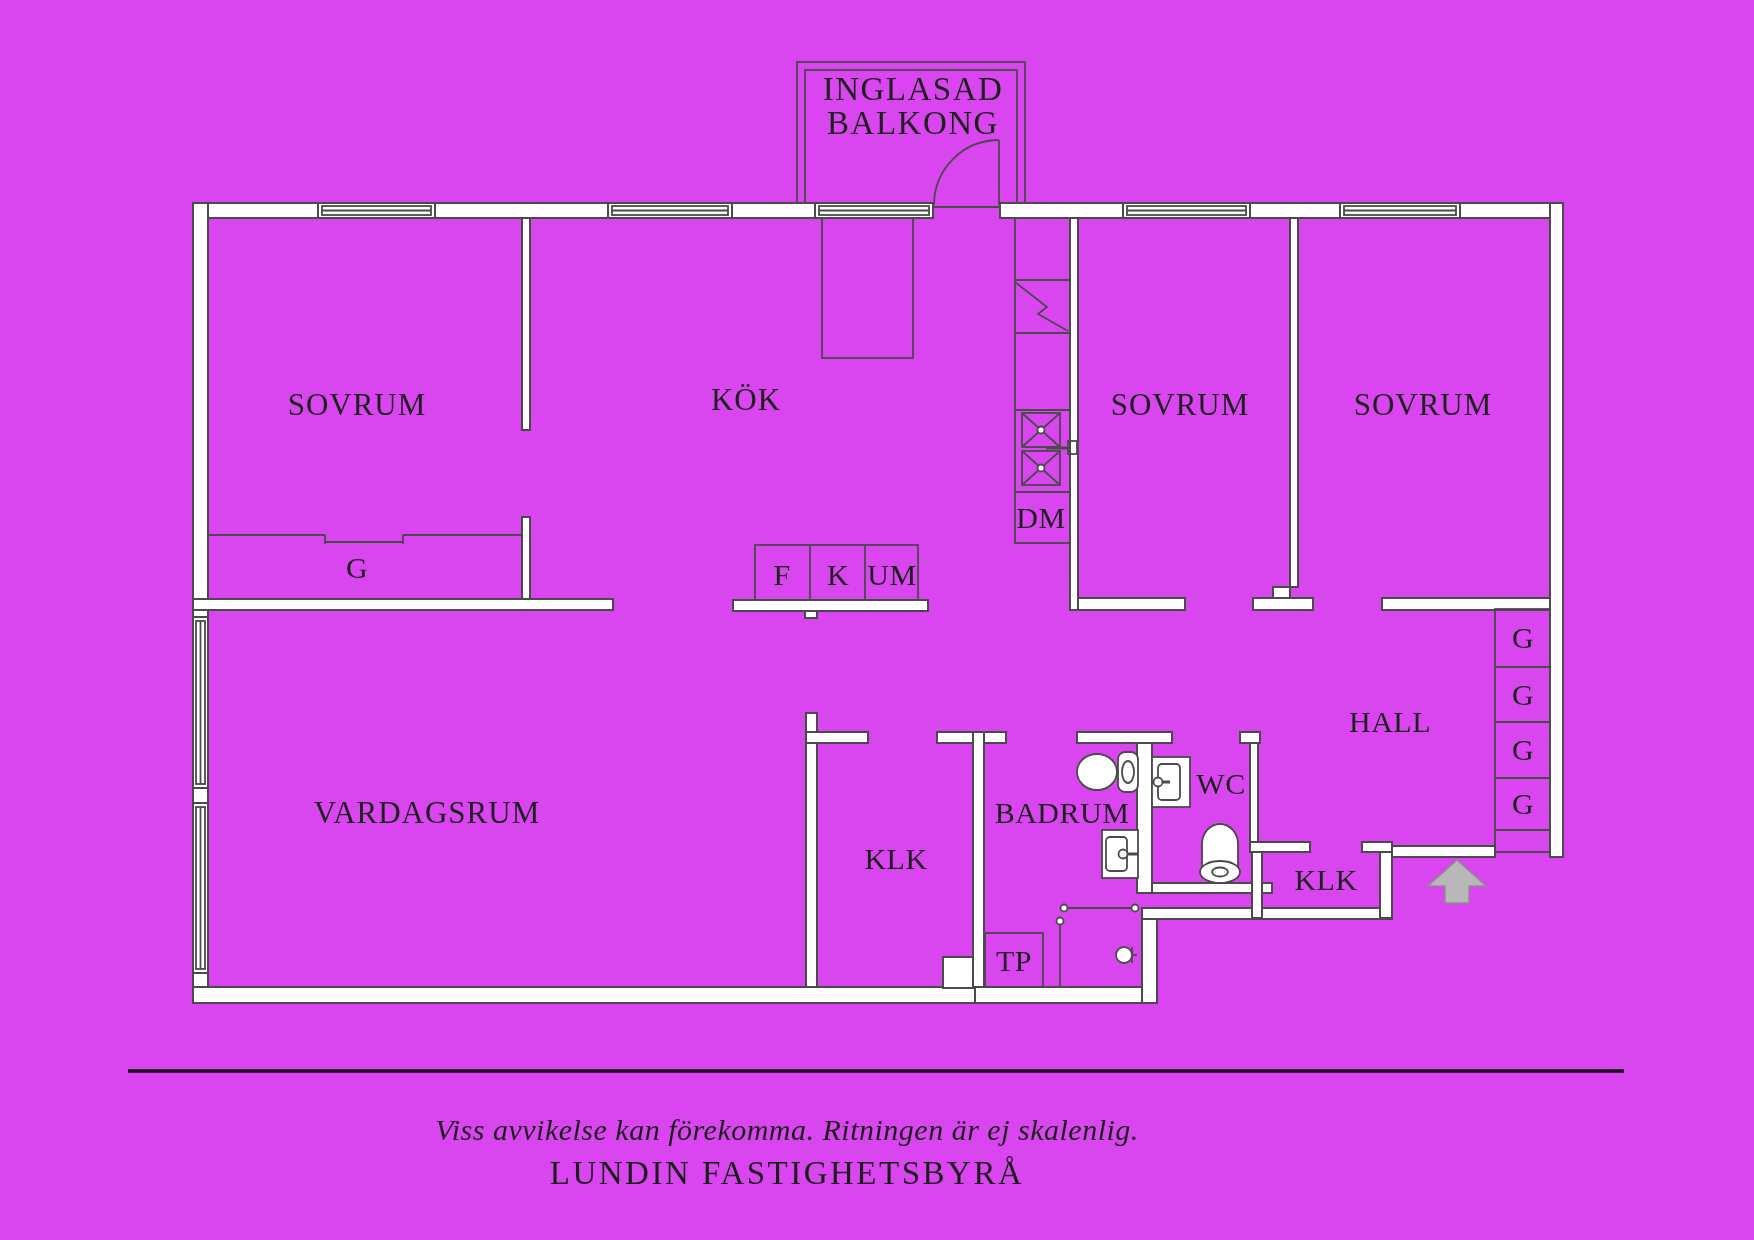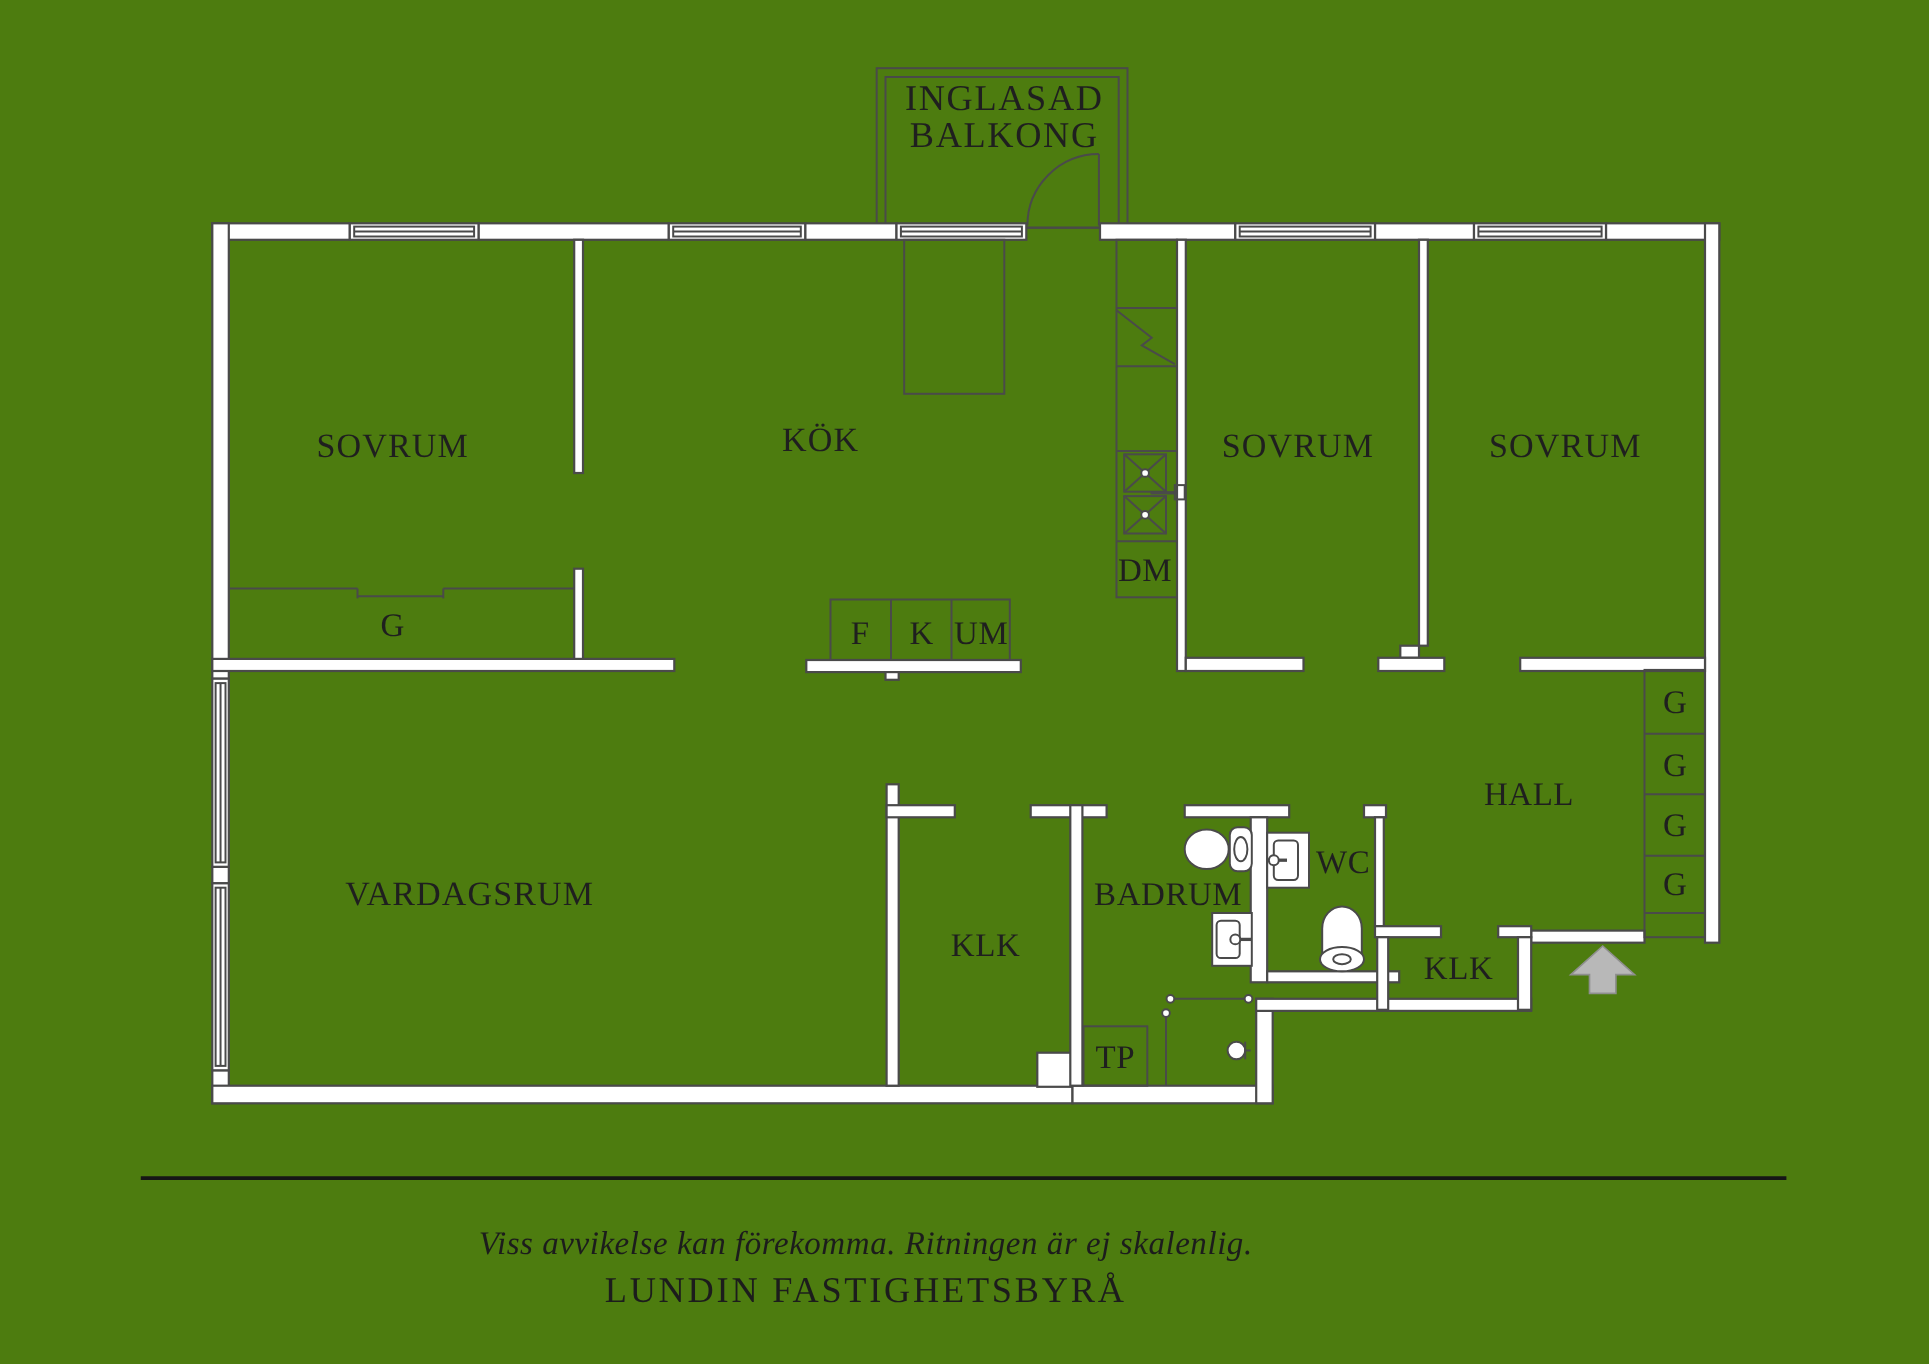--- a/index.html
+++ b/index.html
@@ -1,16 +1,16 @@
 <!DOCTYPE html>
 <html><head>
 <meta charset="utf-8">
 <style>
   html,body{margin:0;padding:0;background:#ffffff;}
-  .page{position:relative;width:1754px;height:1240px;background:#4d7c0f;overflow:hidden;}
+  .page{position:relative;width:1754px;height:1240px;background:#d946ef;overflow:hidden;}
   svg{display:block;}
   .wall{fill:#ffffff;stroke:#4a4a4a;stroke-width:2px;}
   .thin{stroke:#4a4a4a;stroke-width:1.8px;fill:none;}
   .fix{stroke:#4a4a4a;stroke-width:1.8px;fill:#ffffff;}
   .lbl{font-family:"Liberation Serif",serif;fill:#1f1f1f;font-size:31px;
        text-anchor:middle;letter-spacing:1px;}
   .lbl-sm{font-size:30px;letter-spacing:0.5px;}
   .lbl-balk{font-size:33px;letter-spacing:1.5px;}
   .footer-rule{stroke:#161616;stroke-width:3.5px;}
   .footer-it{font-family:"Liberation Serif",serif;font-style:italic;font-size:30px;

